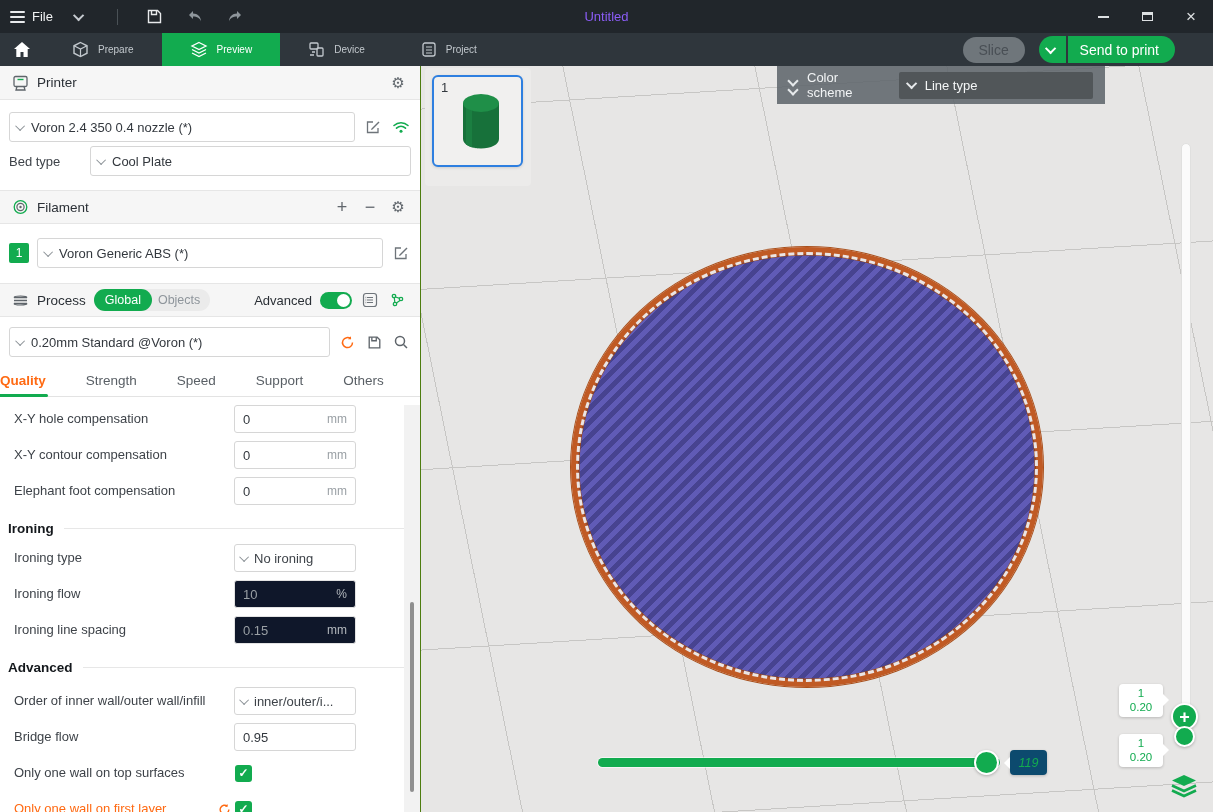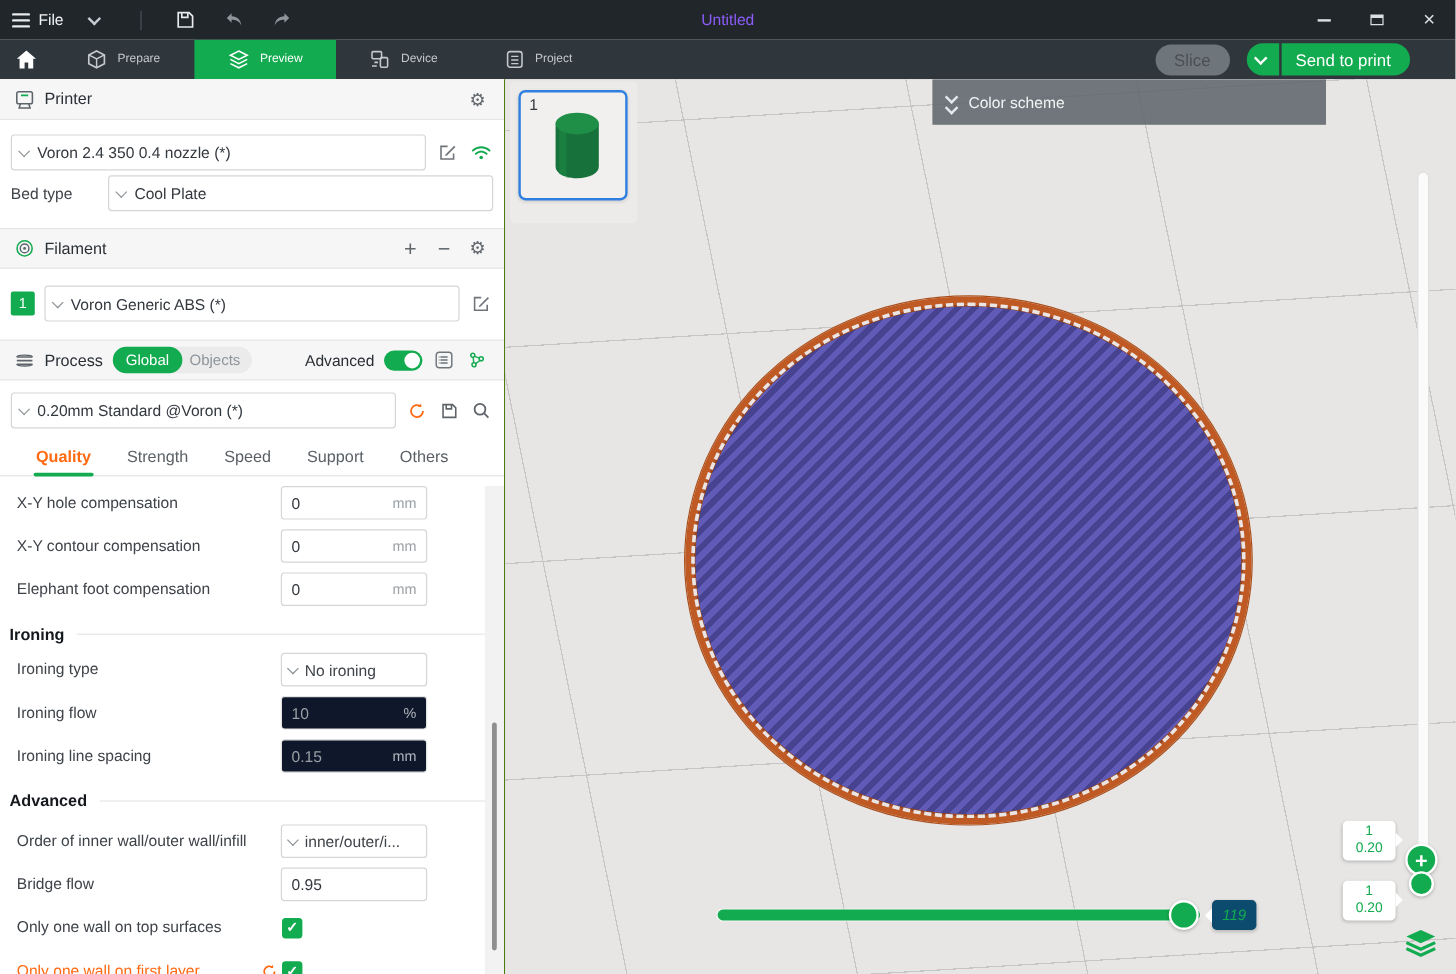--- a/index.html
+++ b/index.html
@@ -52,21 +52,21 @@
   .field.disabled { background:#0f172a; border-color:#E3E3E3; }
   .field.disabled input { color:#999FA4; }
   .field.disabled .unit { color:#B3B8BD; }
   .setting-row { display:flex; align-items:center; justify-content:space-between; padding:0 64px 0 14px; margin-top:8px; min-height:28px; }
   .setting-row .lbl { padding-right:10px; line-height:1.25; }
   .grp-head { display:flex; align-items:center; gap:10px; padding:0 10px 0 8px; margin-top:16px; }
   .grp-head b { font-size:13.5px; color:#14181C; }
   .grp-head .line { flex:1; height:1px; background:#E7E7E7; }
   .checkbox { width:17px; height:17px; background:#12AB4F; border-radius:3px; color:#fff; font-size:12px; display:flex; align-items:center; justify-content:center; font-weight:bold; }
   .orange { color:#FF6A13; }
-  .proc-tabs { display:flex; align-items:center; gap:30px; padding:0 30px; height:33px; border-bottom:1px solid #E3E3E3; font-size:13.5px; color:#5A6066; }
+  .proc-tabs { display:flex; align-items:center; gap:40px; padding:0 0; height:33px; border-bottom:1px solid #E3E3E3; font-size:13.5px; color:#5A6066; }
   .ptab { height:33px; display:flex; align-items:center; position:relative; }
   .ptab.active { color:#FF6A13; font-weight:bold; }
   .ptab.active::after { content:""; position:absolute; left:-2px; right:-2px; bottom:0; height:3px; background:#12AB4F; border-radius:2px; }
   .pill { height:22px; background:#EBEBEB; border-radius:11px; display:flex; align-items:center; font-size:12.5px; }
   .pill .on { background:#12AB4F; color:#fff; border-radius:11px; height:22px; display:flex; align-items:center; padding:0 11px; }
   .pill .off { color:#8E959B; padding:0 10px 0 6px; }
   .toggle { width:32px; height:17px; background:#12AB4F; border-radius:9px; position:relative; }
   .toggle::after { content:""; position:absolute; right:2px; top:2px; width:13px; height:13px; background:#fff; border-radius:50%; }
   .badge { width:20px; height:20px; background:#12AB4F; color:#fff; font-size:12px; display:flex; align-items:center; justify-content:center; border-radius:2px; flex:none; }
   .scrollbar-gutter { position:absolute; right:0; top:339px; bottom:0; width:16px; background:#F2F2F2; }
@@ -439,20 +439,24 @@
           <ellipse cx="31" cy="14" rx="18" ry="9" fill="#1F8F48"></ellipse>
         </svg>
       </div>
 
       <div class="scheme-bar">
         <span class="dbl-chev">
             <i></i>
             <i></i>
           </span>
         <span>Color scheme</span>
+        <div class="scheme-dd">
+          <i class="chev"></i>
+          <span>Line type</span>
+        </div>
       </div>
 
       <div class="vtrack"></div>
       <div class="ltip t1">
         <div>1</div>
         <div>0.20</div>
       </div>
       <div class="ltip t2">
         <div>1</div>
         <div>0.20</div>

